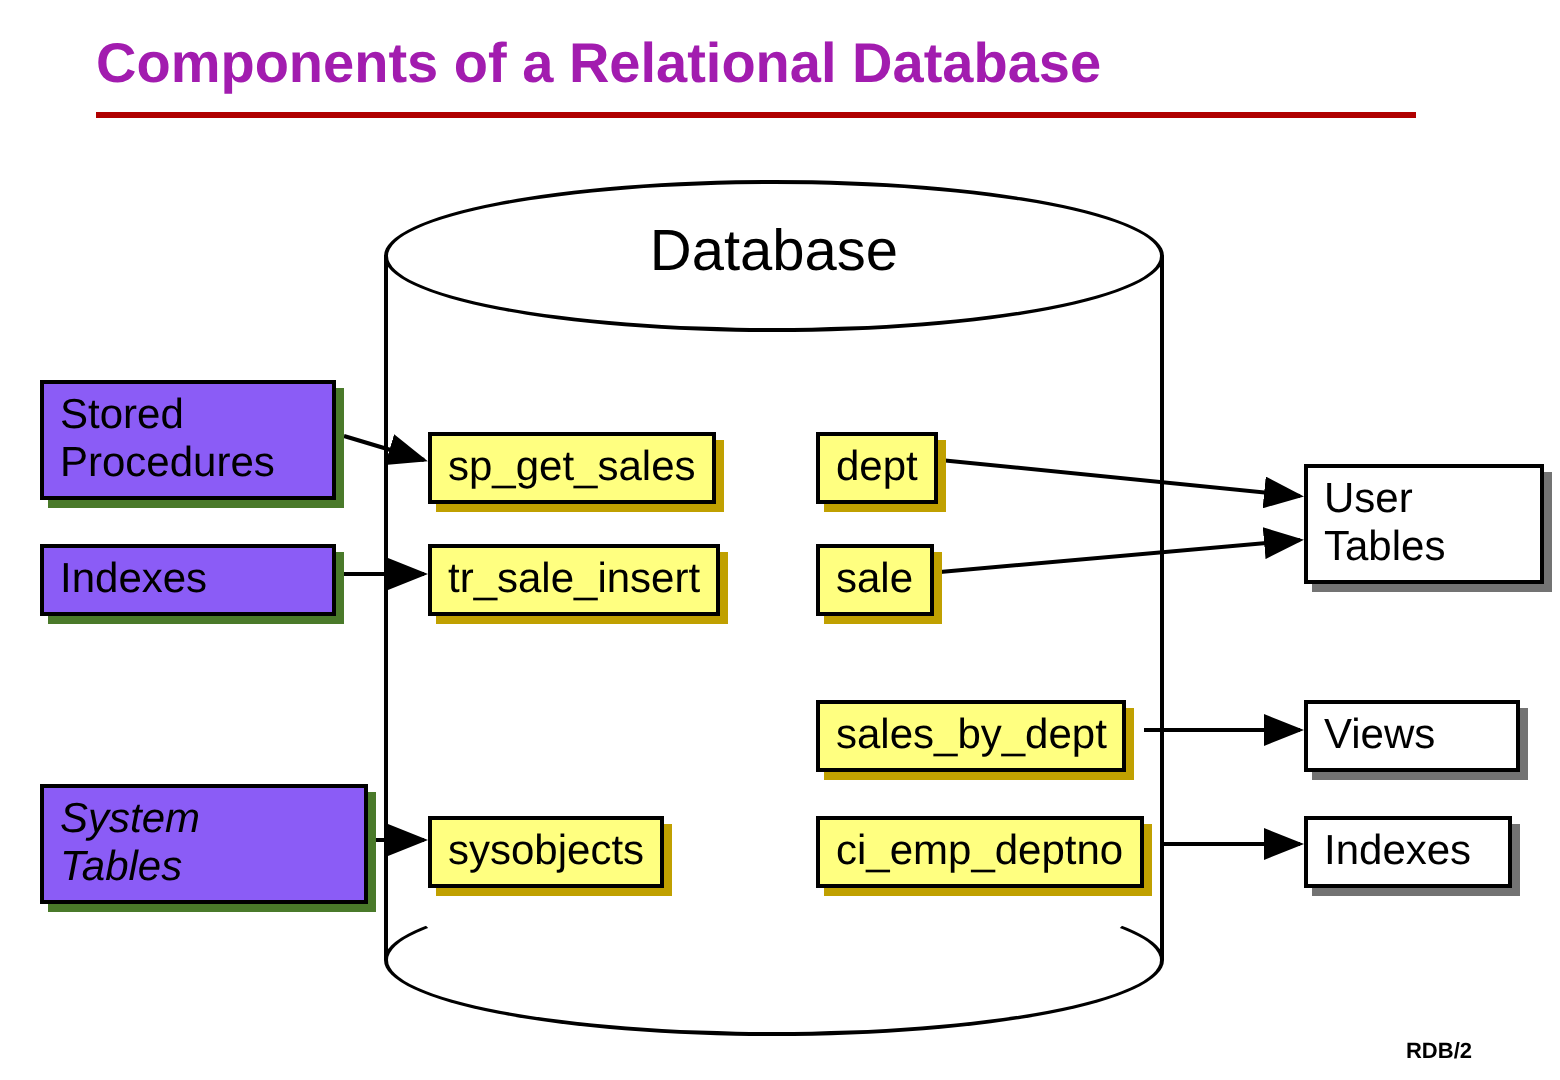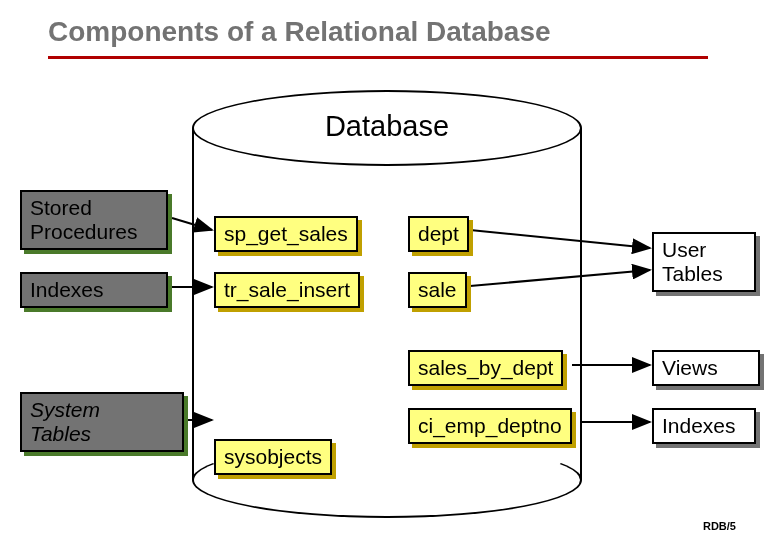--- a/index.html
+++ b/index.html
@@ -11,21 +11,21 @@
     font-family: Arial, Helvetica, sans-serif;
     position: relative;
     overflow: hidden;
   }
   .title {
     position: absolute;
     top: 16px;
     left: 48px;
     font-size: 28px;
     font-weight: bold;
-    color: #737373;
+    color: #a21caf;
   }
   .title-underline {
     position: absolute;
     top: 56px;
     left: 48px;
     width: 660px;
     height: 3px;
     background: #b00000;
   }
   
@@ -74,21 +74,21 @@
   .box {
     position: absolute;
     border: 2px solid #000;
     padding: 4px 8px;
     font-size: 21px;
     line-height: 1.15;
     z-index: 5;
     box-shadow: 4px 4px 0 rgba(0,0,0,0.55);
   }
   .box.white { background: #fff; }
-  .box.green { background: #737373; box-shadow: 4px 4px 0 #4a7a2a; }
+  .box.green { background: #8b5cf6; box-shadow: 4px 4px 0 #4a7a2a; }
   .box.yellow { background: #ffff80; box-shadow: 4px 4px 0 #c0a000; }
   .footer {
     position: absolute;
     right: 44px;
     bottom: 8px;
     font-size: 11px;
     font-weight: bold;
   }
   
   .svglines {
@@ -111,28 +111,28 @@
 <div class="db-label">Database</div>
 
 <div class="box green" style="left:20px; top:190px; width:148px; white-space:pre-line;">Stored
 Procedures</div>
 <div class="box green" style="left:20px; top:272px; width:148px;">Indexes</div>
 <div class="box green" style="left:20px; top:392px; width:164px; white-space:pre-line;font-style:italic;">System
 Tables</div>
 
 <div class="box yellow" style="left:214px; top:216px;text-align:center;">sp_get_sales</div>
 <div class="box yellow" style="left:214px; top:272px;">tr_sale_insert</div>
-<div class="box yellow" style="left:214px; top:408px;margin-top:31px;">sysobjects</div>
+<div class="box yellow" style="left:214px; top:408px;">sysobjects</div>
 
 <div class="box yellow" style="left:408px; top:216px;">dept</div>
 <div class="box yellow" style="left:408px; top:272px;">sale</div>
 <div class="box yellow" style="left:408px; top:350px;">sales_by_dept</div>
 <div class="box yellow" style="left:408px; top:408px;">ci_emp_deptno</div>
 
-<div class="box white" style="left:652px; top:232px; width:104px; white-space:pre-line;">User
+<div class="box white" style="left:652px; top:232px; width:120px; white-space:pre-line;">User
 Tables</div>
 <div class="box white" style="left:652px; top:350px; width:108px;">Views</div>
 <div class="box white" style="left:652px; top:408px; width:104px;">Indexes</div>
 
 <svg class="svglines">
   <defs>
     <marker id="arr" markerWidth="10" markerHeight="8" refX="9" refY="4" orient="auto">
       <path d="M0,0 L10,4 L0,8 Z" fill="#000"></path>
     </marker>
   </defs>
@@ -140,13 +140,13 @@
   <line x1="172" y1="218" x2="212" y2="230" stroke="#000" stroke-width="2" marker-end="url(#arr)"></line>
   <line x1="172" y1="287" x2="212" y2="287" stroke="#000" stroke-width="2" marker-end="url(#arr)"></line>
   <line x1="172" y1="420" x2="212" y2="420" stroke="#000" stroke-width="2" marker-end="url(#arr)"></line>
 
   <line x1="470" y1="230" x2="650" y2="248" stroke="#000" stroke-width="2" marker-end="url(#arr)"></line>
   <line x1="470" y1="286" x2="650" y2="270" stroke="#000" stroke-width="2" marker-end="url(#arr)"></line>
   <line x1="572" y1="365" x2="650" y2="365" stroke="#000" stroke-width="2" marker-end="url(#arr)"></line>
   <line x1="580" y1="422" x2="650" y2="422" stroke="#000" stroke-width="2" marker-end="url(#arr)"></line>
 </svg>
 
-<div class="footer">RDB/5</div>
+<div class="footer">RDB/2</div>
 
 </body></html>

